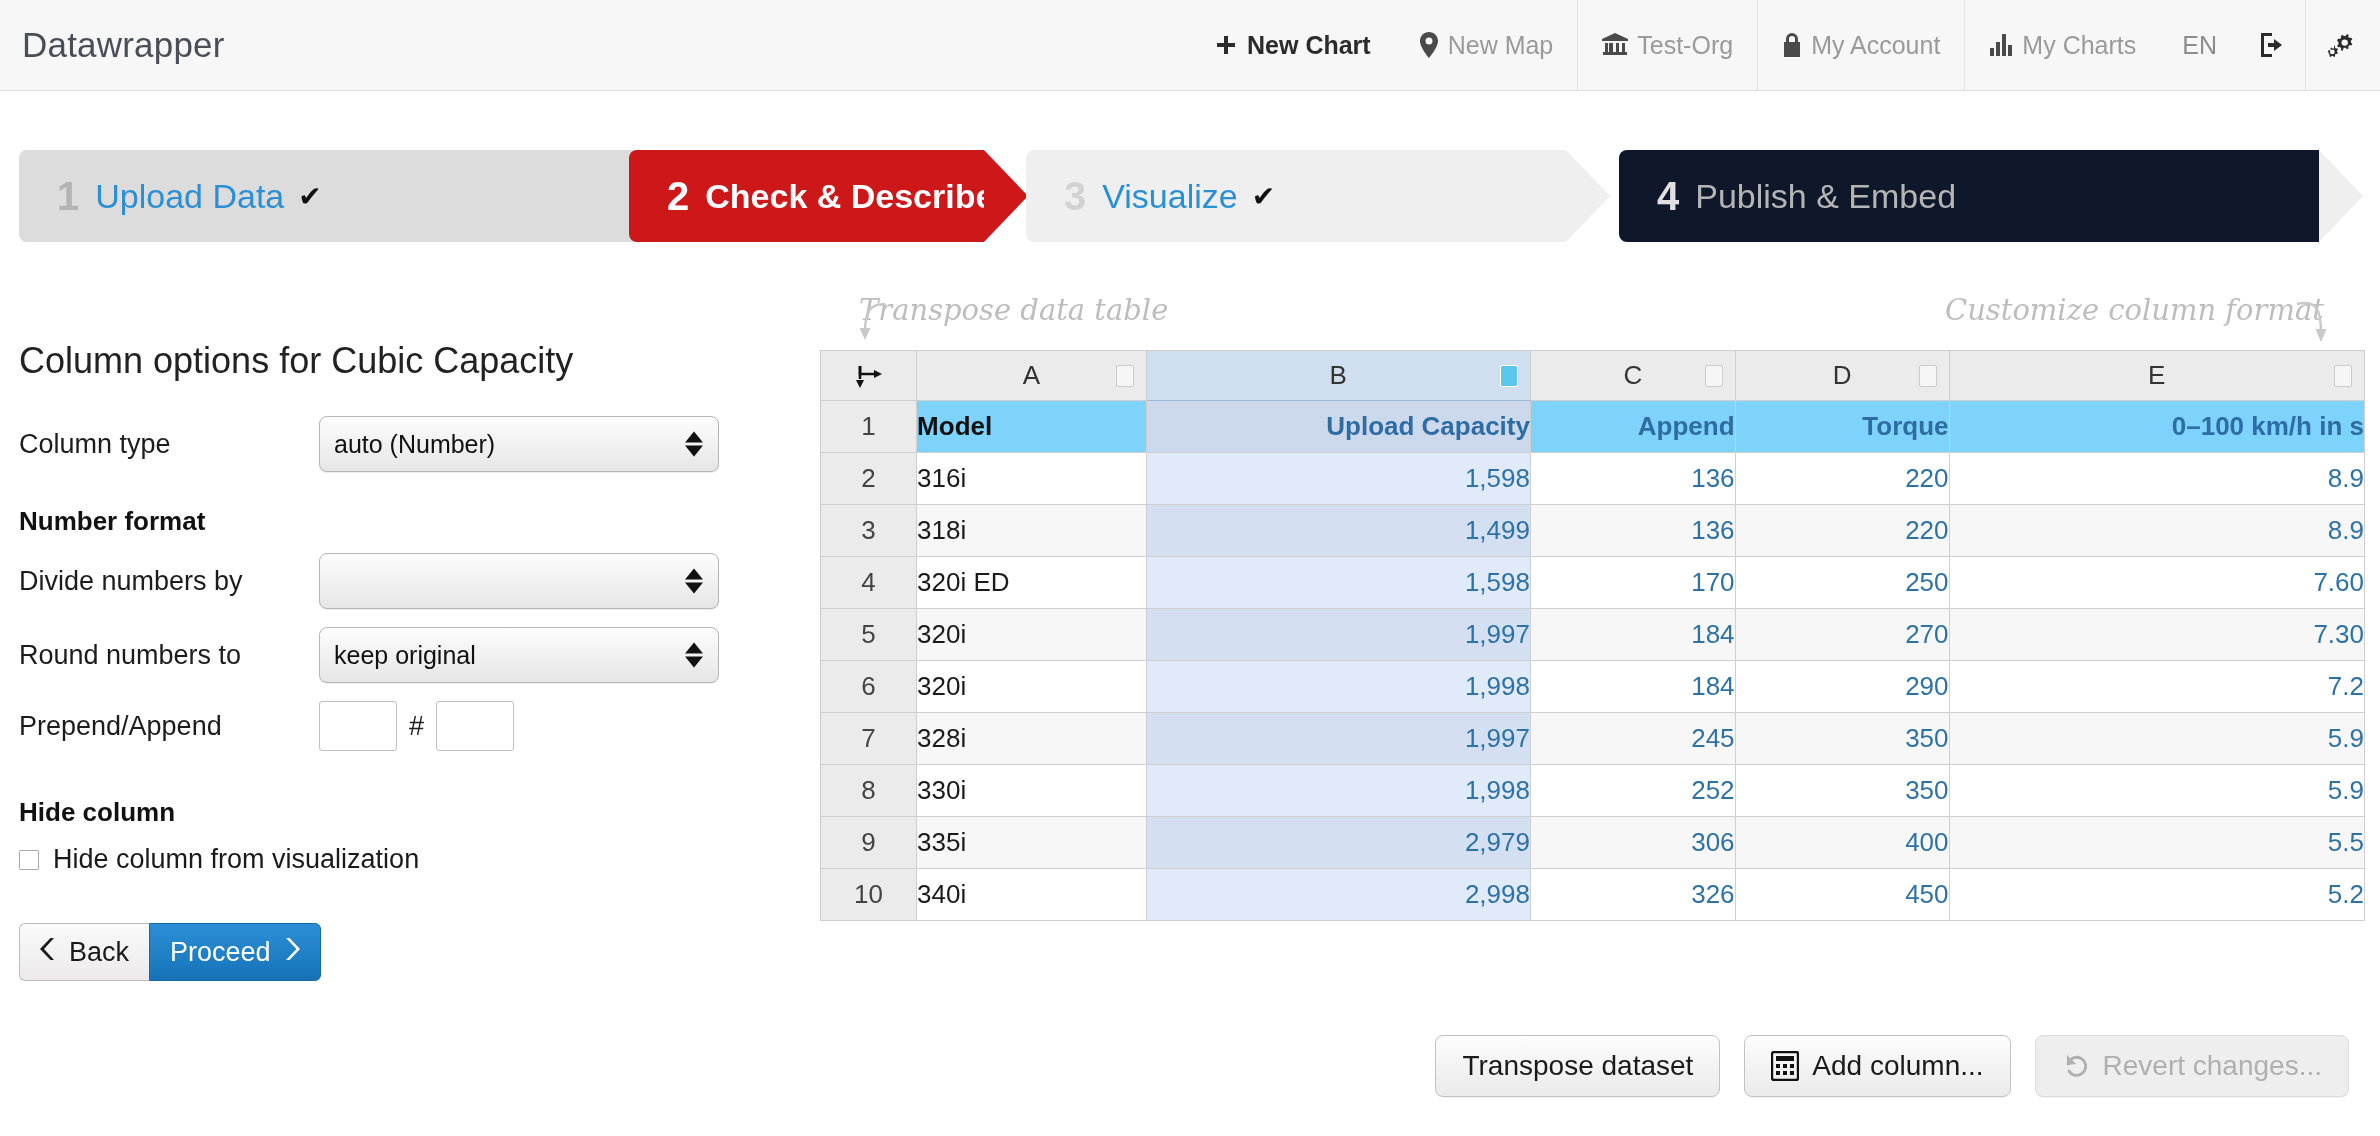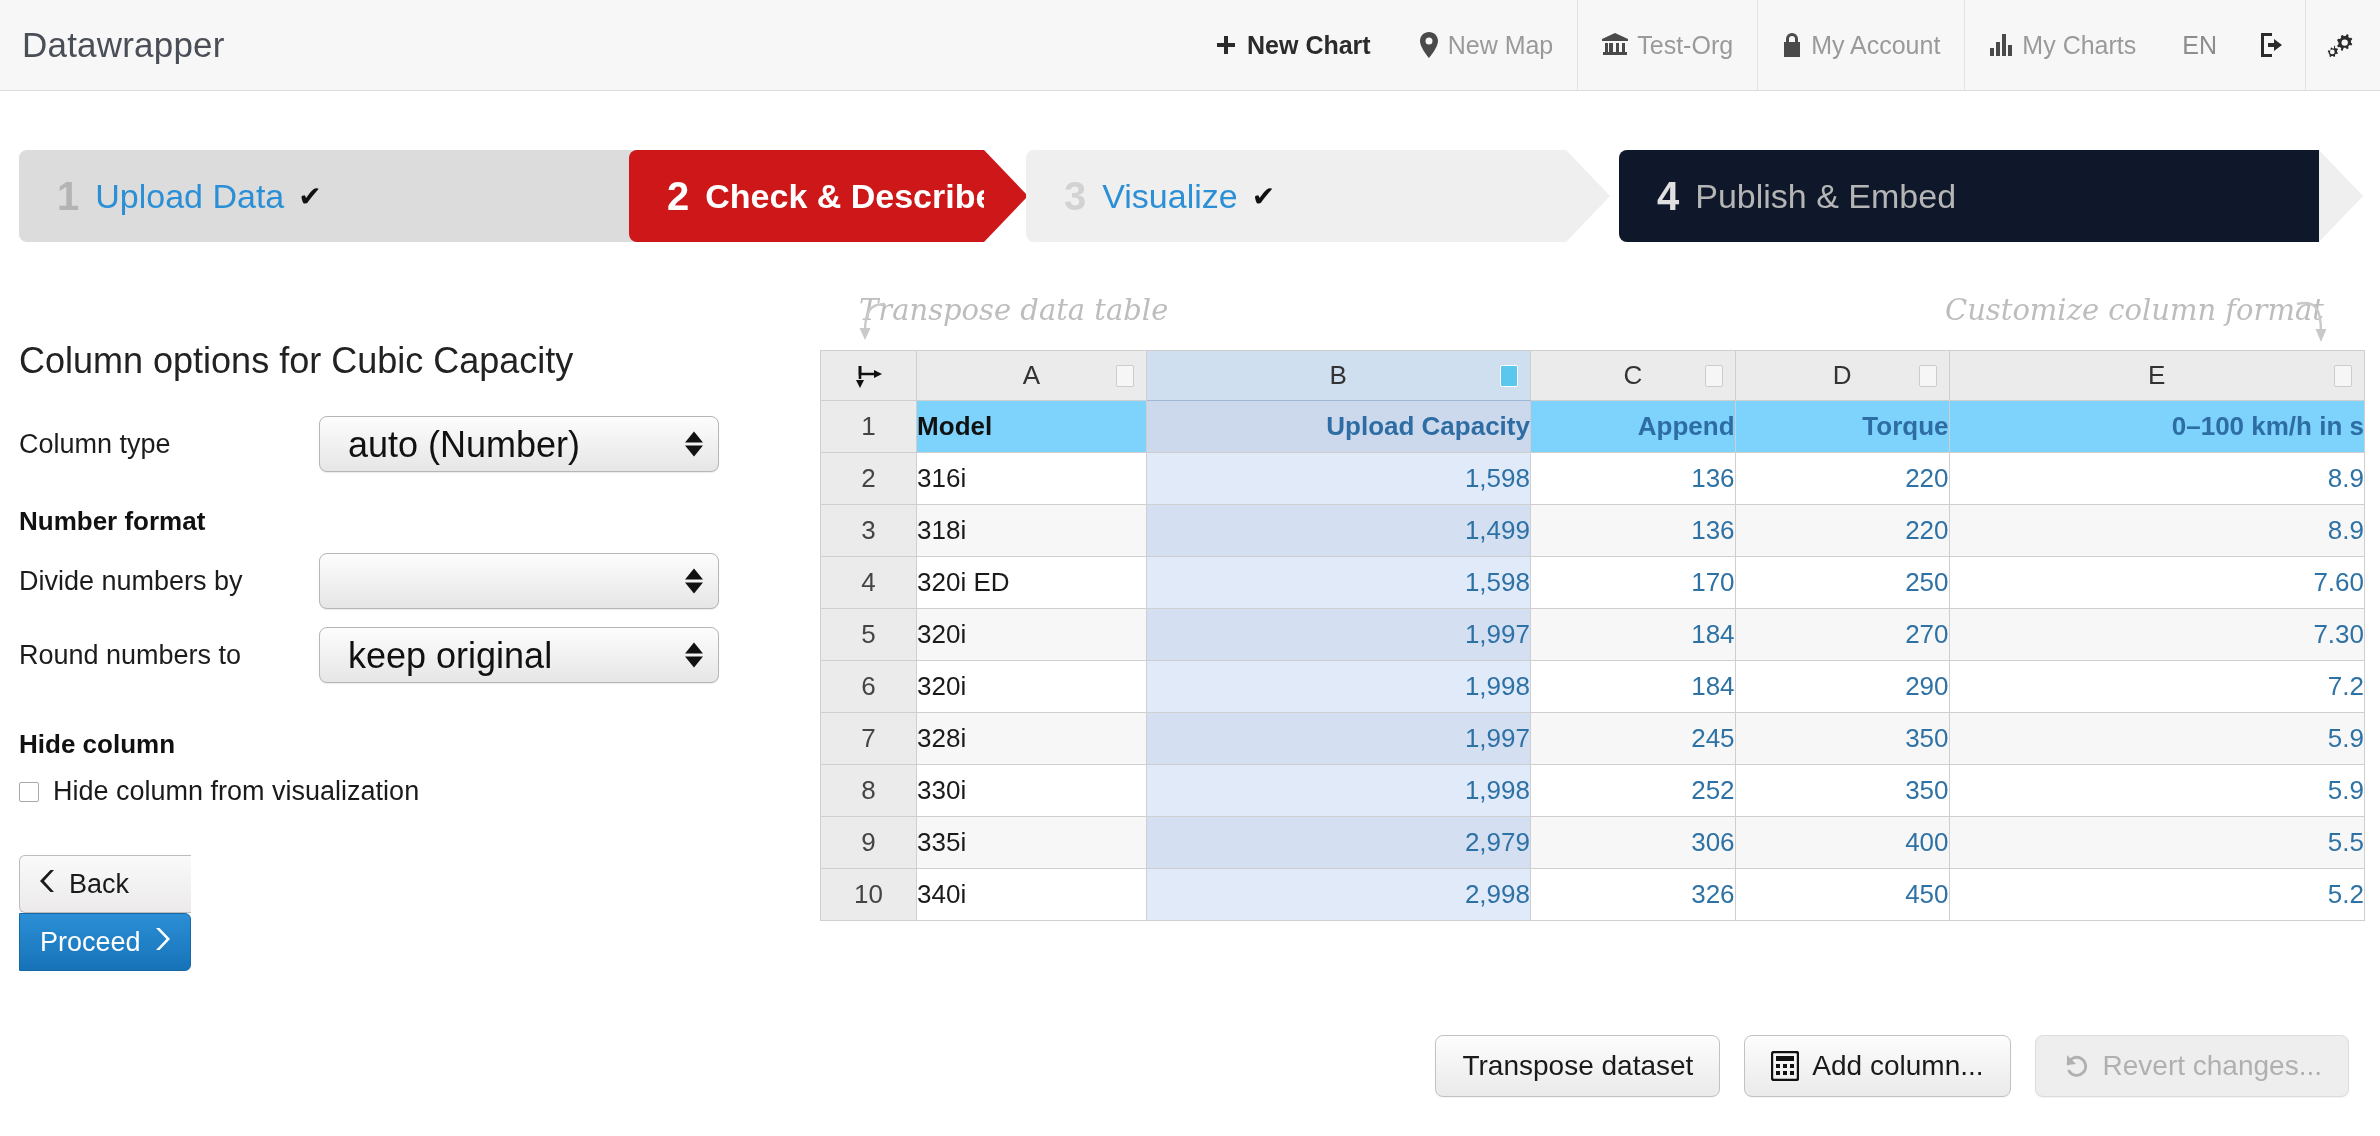--- a/index.html
+++ b/index.html
@@ -89,23 +89,23 @@
   .panel { position: absolute; left: 19px; top: 340px; width: 760px; }
   .panel-title { font-size: 36px; color: #222; margin: 0 0 34px 0; font-weight: normal; }
   .frow { display: flex; align-items: center; margin-bottom: 18px; }
   .flabel { font-size: 27px; color: #1c1c1c; width: 300px; flex: none; }
   .section-head { font-size: 26px; font-weight: bold; color: #111; margin: 34px 0 16px 0; }
   .sect-hide { margin-top: 46px; }
 
   select.dw {
     -webkit-appearance: none; appearance: none;
     width: 400px; height: 56px;
-    padding: 0 42px 0 28px;
+    padding: 0 42px 0 14px;
     font-family: "Liberation Sans", sans-serif;
-    font-size: 36px; color: #111;
+    font-size: 25px; color: #111;
     border: 1px solid #b6b6b6; border-radius: 8px;
     background-image: linear-gradient(to bottom, #fdfdfd 0%, #f0f0f0 55%, #e6e6e6 100%);
     box-shadow: 0 1px 1px rgba(0,0,0,.08);
     outline: none;
   }
   .selwrap { position: relative; display: inline-block; }
   .selwrap .spin {
     position: absolute; right: 16px; top: 50%; transform: translateY(-50%);
     pointer-events: none; display: flex; flex-direction: column;
     gap: 3px; line-height: 0;
@@ -119,21 +119,21 @@
     border: 1px solid #c0c0c0; border-radius: 3px;
     background: #fff; font-size: 25px; padding: 0 8px;
     font-family: "Liberation Sans", sans-serif; outline: none;
   }
   .hash { font-size: 27px; color: #222; margin: 0 12px; }
 
   .checkrow { display: flex; align-items: center; gap: 14px; margin-top: 6px; }
   .cbox { width: 20px; height: 20px; border: 1px solid #a8a8a8; border-radius: 2px; background:#fff; cursor:pointer; }
   .ctext { font-size: 27px; color: #1a1a1a; }
 
-  .btngroup { display: inline-flex; margin-top: 48px; flex-direction: column; }
+  .btngroup { display: inline-flex; margin-top: 48px; }
   .btn {
     display: inline-flex; align-items: center; gap: 12px;
     height: 58px; padding: 0 20px;
     font-size: 27px; cursor: pointer; white-space: nowrap;
     border: 1px solid #bcbcbc;
   }
   .btn.back {
     background-image: linear-gradient(to bottom,#fafafa,#eceaea);
     color: #1a1a1a; border-radius: 6px 0 0 6px; border-right: none;
   }
@@ -339,20 +339,26 @@
       <select class="dw">
         <option>keep original</option>
       </select>
       <span class="spin">
           <i class="up"></i>
           <i class="down"></i>
         </span>
     </span>
   </div>
 
+  <div class="frow">
+    <div class="flabel">Prepend/Append</div>
+    <input class="tinybox" type="text" value="" style="">
+    <span class="hash">#</span>
+    <input class="tinybox" type="text" value="" style="">
+  </div>
 
   <div class="section-head sect-hide">Hide column</div>
   <div class="checkrow">
     <span class="cbox"></span>
     <span class="ctext">Hide column from visualization</span>
   </div>
 
   <div class="btngroup">
     <div class="btn back">
       <span>

